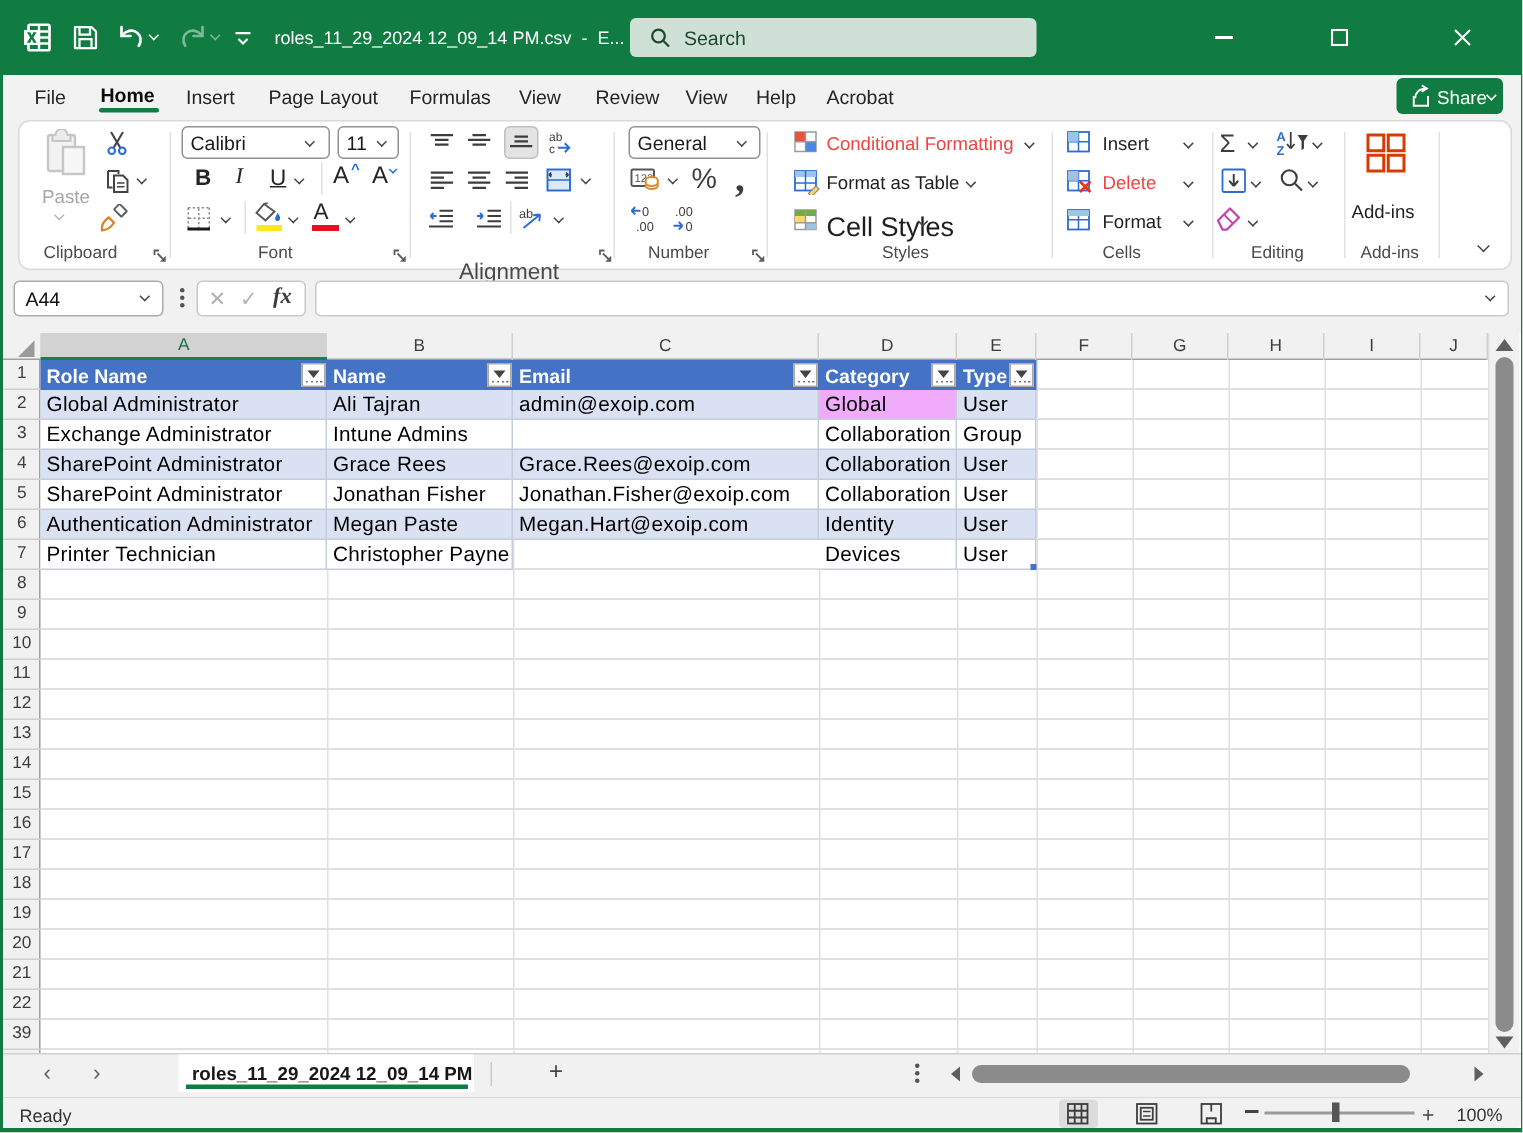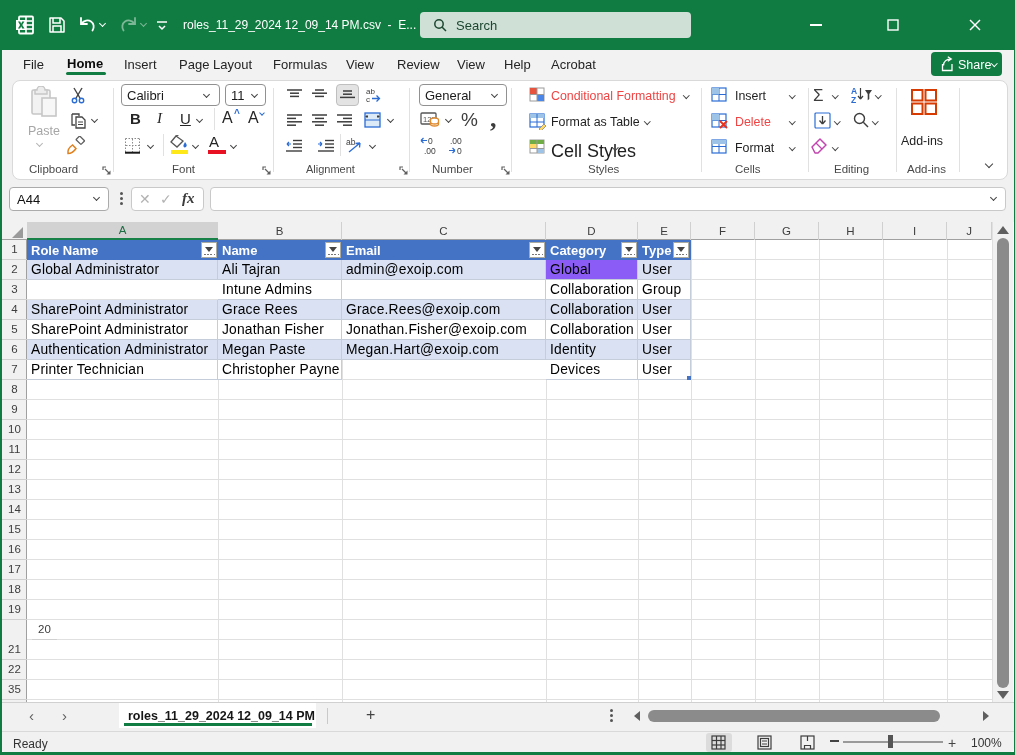--- a/index.html
+++ b/index.html
@@ -100,21 +100,21 @@
   <div class="vsep" style="left:273px;top:88px;height:84px;"></div>
   <div class="vsep" style="left:409px;top:88px;height:84px;"></div>
   <div class="vsep" style="left:511px;top:88px;height:84px;"></div>
   <div class="vsep" style="left:701px;top:88px;height:84px;"></div>
   <div class="vsep" style="left:808px;top:88px;height:84px;"></div>
   <div class="vsep" style="left:896px;top:88px;height:84px;"></div>
   <div class="vsep" style="left:959px;top:88px;height:84px;"></div>
 
   <div class="abs" style="left:29px;top:163px;font-size:11.5px;color:#4a4a4a;">Clipboard</div>
   <div class="abs" style="left:172px;top:163px;font-size:11.5px;color:#4a4a4a;">Font</div>
-  <div class="abs" style="left:306px;top:163px;font-size:11px;color:#4a4a4a;">Alignment</div>
+  <div class="abs" style="left:306px;top:173px;font-size:15px;color:#4a4a4a;">Alignment</div>
   <div class="abs" style="left:432px;top:163px;font-size:11.5px;color:#4a4a4a;">Number</div>
   <div class="abs" style="left:588px;top:163px;font-size:11.5px;color:#4a4a4a;">Styles</div>
   <div class="abs" style="left:735px;top:163px;font-size:11.5px;color:#4a4a4a;">Cells</div>
   <div class="abs" style="left:834px;top:163px;font-size:11.5px;color:#4a4a4a;">Editing</div>
   <div class="abs" style="left:907px;top:163px;font-size:11.5px;color:#4a4a4a;">Add-ins</div>
 
 <svg class="abs" style="left:29px;top:86px;" width="30" height="34" viewBox="0 0 30 34">
 <rect x="3" y="4" width="18" height="24" rx="1.5" fill="#f2f2f2" stroke="#c6c6c6" stroke-width="1.6"></rect>
 <path d="M8 4 a4 4 0 0 1 8 0 h2 v4 h-12 v-4 z" fill="#ececec" stroke="#c6c6c6" stroke-width="1.4"></path>
 <rect x="13" y="12" width="14" height="18" fill="#f7f7f7" stroke="#c6c6c6" stroke-width="1.6"></rect>
@@ -469,24 +469,24 @@
   <div class="abs" style="left:2px;top:420px;width:25px;height:20px;border-bottom:1px solid #d0d0d0;color:#3d3d3d;font-size:11.5px;text-align:center;line-height:19px;">10</div>
   <div class="abs" style="left:2px;top:440px;width:25px;height:20px;border-bottom:1px solid #d0d0d0;color:#3d3d3d;font-size:11.5px;text-align:center;line-height:19px;">11</div>
   <div class="abs" style="left:2px;top:460px;width:25px;height:20px;border-bottom:1px solid #d0d0d0;color:#3d3d3d;font-size:11.5px;text-align:center;line-height:19px;">12</div>
   <div class="abs" style="left:2px;top:480px;width:25px;height:20px;border-bottom:1px solid #d0d0d0;color:#3d3d3d;font-size:11.5px;text-align:center;line-height:19px;">13</div>
   <div class="abs" style="left:2px;top:500px;width:25px;height:20px;border-bottom:1px solid #d0d0d0;color:#3d3d3d;font-size:11.5px;text-align:center;line-height:19px;">14</div>
   <div class="abs" style="left:2px;top:520px;width:25px;height:20px;border-bottom:1px solid #d0d0d0;color:#3d3d3d;font-size:11.5px;text-align:center;line-height:19px;">15</div>
   <div class="abs" style="left:2px;top:540px;width:25px;height:20px;border-bottom:1px solid #d0d0d0;color:#3d3d3d;font-size:11.5px;text-align:center;line-height:19px;">16</div>
   <div class="abs" style="left:2px;top:560px;width:25px;height:20px;border-bottom:1px solid #d0d0d0;color:#3d3d3d;font-size:11.5px;text-align:center;line-height:19px;">17</div>
   <div class="abs" style="left:2px;top:580px;width:25px;height:20px;border-bottom:1px solid #d0d0d0;color:#3d3d3d;font-size:11.5px;text-align:center;line-height:19px;">18</div>
   <div class="abs" style="left:2px;top:600px;width:25px;height:20px;border-bottom:1px solid #d0d0d0;color:#3d3d3d;font-size:11.5px;text-align:center;line-height:19px;">19</div>
-  <div class="abs" style="left:2px;top:620px;width:25px;height:20px;border-bottom:1px solid #d0d0d0;color:#3d3d3d;font-size:11.5px;text-align:center;line-height:19px;margin-left:30px;">20</div>
+  <div class="abs" style="left:2px;top:620px;width:25px;height:20px;border-bottom:1px solid #d0d0d0;color:#3d3d3d;font-size:11.5px;text-align:center;line-height:19px;">20</div>
   <div class="abs" style="left:2px;top:640px;width:25px;height:20px;border-bottom:1px solid #d0d0d0;color:#3d3d3d;font-size:11.5px;text-align:center;line-height:19px;">21</div>
   <div class="abs" style="left:2px;top:660px;width:25px;height:20px;border-bottom:1px solid #d0d0d0;color:#3d3d3d;font-size:11.5px;text-align:center;line-height:19px;">22</div>
-  <div class="abs" style="left:2px;top:680px;width:25px;height:20px;border-bottom:1px solid #d0d0d0;color:#3d3d3d;font-size:11.5px;text-align:center;line-height:19px;">35</div>
+  <div class="abs" style="left:2px;top:680px;width:25px;height:20px;border-bottom:1px solid #d0d0d0;color:#3d3d3d;font-size:11.5px;text-align:center;line-height:19px;">39</div>
   <div class="abs" style="left:27px;top:240px;width:664px;height:20px;background:#4472C4;"></div>
   <div class="abs" style="left:31px;top:243px;color:#fff;font-size:13px;font-weight:bold;">Role Name</div>
   <div class="abs" style="left:222px;top:243px;color:#fff;font-size:13px;font-weight:bold;">Name</div>
   <div class="abs" style="left:346px;top:243px;color:#fff;font-size:13px;font-weight:bold;">Email</div>
   <div class="abs" style="left:550px;top:243px;color:#fff;font-size:13px;font-weight:bold;">Category</div>
   <div class="abs" style="left:642px;top:243px;color:#fff;font-size:13px;font-weight:bold;">Type</div>
   <div class="abs" style="left:201px;top:242px;width:16px;height:16px;background:#fff;border:1px solid #ababa2;"></div>
   <div class="abs" style="left:205px;top:247px;width:0;height:0;border-left:4px solid transparent;border-right:4px solid transparent;border-top:5.5px solid #444;"></div>
   <div class="abs" style="left:204px;top:254px;width:11px;height:1px;background:repeating-linear-gradient(to right,#777 0 1.6px,transparent 1.6px 3.2px);"></div>
   <div class="abs" style="left:325px;top:242px;width:16px;height:16px;background:#fff;border:1px solid #ababa2;"></div>
@@ -497,22 +497,23 @@
   <div class="abs" style="left:532px;top:254px;width:11px;height:1px;background:repeating-linear-gradient(to right,#777 0 1.6px,transparent 1.6px 3.2px);"></div>
   <div class="abs" style="left:621px;top:242px;width:16px;height:16px;background:#fff;border:1px solid #ababa2;"></div>
   <div class="abs" style="left:625px;top:247px;width:0;height:0;border-left:4px solid transparent;border-right:4px solid transparent;border-top:5.5px solid #444;"></div>
   <div class="abs" style="left:624px;top:254px;width:11px;height:1px;background:repeating-linear-gradient(to right,#777 0 1.6px,transparent 1.6px 3.2px);"></div>
   <div class="abs" style="left:673px;top:242px;width:16px;height:16px;background:#fff;border:1px solid #ababa2;"></div>
   <div class="abs" style="left:677px;top:247px;width:0;height:0;border-left:4px solid transparent;border-right:4px solid transparent;border-top:5.5px solid #444;"></div>
   <div class="abs" style="left:676px;top:254px;width:11px;height:1px;background:repeating-linear-gradient(to right,#777 0 1.6px,transparent 1.6px 3.2px);"></div>
   <div class="abs" style="left:27px;top:260px;width:191px;height:20px;background:#D9E1F2;border-right:1px solid #c5cdda;border-bottom:1px solid #c5cdda;color:#000;font-size:13.8px;letter-spacing:0.2px;line-height:19px;padding-left:4px;white-space:nowrap;overflow:hidden;">Global Administrator</div>
   <div class="abs" style="left:218px;top:260px;width:124px;height:20px;background:#D9E1F2;border-right:1px solid #c5cdda;border-bottom:1px solid #c5cdda;color:#000;font-size:13.8px;letter-spacing:0.2px;line-height:19px;padding-left:4px;white-space:nowrap;overflow:hidden;">Ali Tajran</div>
   <div class="abs" style="left:342px;top:260px;width:204px;height:20px;background:#D9E1F2;border-right:1px solid #c5cdda;border-bottom:1px solid #c5cdda;color:#000;font-size:13.8px;letter-spacing:0.2px;line-height:19px;padding-left:4px;white-space:nowrap;overflow:hidden;">admin@exoip.com</div>
-  <div class="abs" style="left:546px;top:260px;width:92px;height:20px;background:#8b5cf6;border-right:1px solid #c5cdda;border-bottom:1px solid #c5cdda;color:#000;font-size:13.8px;letter-spacing:0.2px;line-height:19px;padding-left:4px;white-space:nowrap;overflow:hidden;">Global</div>
+  <div class="abs" style="left:546px;top:260px;width:92px;height:20px;background:#f0abfc;border-right:1px solid #c5cdda;border-bottom:1px solid #c5cdda;color:#000;font-size:13.8px;letter-spacing:0.2px;line-height:19px;padding-left:4px;white-space:nowrap;overflow:hidden;">Global</div>
   <div class="abs" style="left:638px;top:260px;width:53px;height:20px;background:#D9E1F2;border-right:1px solid #c5cdda;border-bottom:1px solid #c5cdda;color:#000;font-size:13.8px;letter-spacing:0.2px;line-height:19px;padding-left:4px;white-space:nowrap;overflow:hidden;">User</div>
+  <div class="abs" style="left:27px;top:280px;width:191px;height:20px;background:#fff;border-right:1px solid #c5cdda;border-bottom:1px solid #c5cdda;color:#000;font-size:13.8px;letter-spacing:0.2px;line-height:19px;padding-left:4px;white-space:nowrap;overflow:hidden;">Exchange Administrator</div>
   <div class="abs" style="left:218px;top:280px;width:124px;height:20px;background:#fff;border-right:1px solid #c5cdda;border-bottom:1px solid #c5cdda;color:#000;font-size:13.8px;letter-spacing:0.2px;line-height:19px;padding-left:4px;white-space:nowrap;overflow:hidden;">Intune Admins</div>
   <div class="abs" style="left:342px;top:280px;width:204px;height:20px;background:#fff;border-right:1px solid #c5cdda;border-bottom:1px solid #c5cdda;color:#000;font-size:13.8px;letter-spacing:0.2px;line-height:19px;padding-left:4px;white-space:nowrap;overflow:hidden;"></div>
   <div class="abs" style="left:546px;top:280px;width:92px;height:20px;background:#fff;border-right:1px solid #c5cdda;border-bottom:1px solid #c5cdda;color:#000;font-size:13.8px;letter-spacing:0.2px;line-height:19px;padding-left:4px;white-space:nowrap;overflow:hidden;">Collaboration</div>
   <div class="abs" style="left:638px;top:280px;width:53px;height:20px;background:#fff;border-right:1px solid #c5cdda;border-bottom:1px solid #c5cdda;color:#000;font-size:13.8px;letter-spacing:0.2px;line-height:19px;padding-left:4px;white-space:nowrap;overflow:hidden;">Group</div>
   <div class="abs" style="left:27px;top:300px;width:191px;height:20px;background:#D9E1F2;border-right:1px solid #c5cdda;border-bottom:1px solid #c5cdda;color:#000;font-size:13.8px;letter-spacing:0.2px;line-height:19px;padding-left:4px;white-space:nowrap;overflow:hidden;">SharePoint Administrator</div>
   <div class="abs" style="left:218px;top:300px;width:124px;height:20px;background:#D9E1F2;border-right:1px solid #c5cdda;border-bottom:1px solid #c5cdda;color:#000;font-size:13.8px;letter-spacing:0.2px;line-height:19px;padding-left:4px;white-space:nowrap;overflow:hidden;">Grace Rees</div>
   <div class="abs" style="left:342px;top:300px;width:204px;height:20px;background:#D9E1F2;border-right:1px solid #c5cdda;border-bottom:1px solid #c5cdda;color:#000;font-size:13.8px;letter-spacing:0.2px;line-height:19px;padding-left:4px;white-space:nowrap;overflow:hidden;">Grace.Rees@exoip.com</div>
   <div class="abs" style="left:546px;top:300px;width:92px;height:20px;background:#D9E1F2;border-right:1px solid #c5cdda;border-bottom:1px solid #c5cdda;color:#000;font-size:13.8px;letter-spacing:0.2px;line-height:19px;padding-left:4px;white-space:nowrap;overflow:hidden;">Collaboration</div>
   <div class="abs" style="left:638px;top:300px;width:53px;height:20px;background:#D9E1F2;border-right:1px solid #c5cdda;border-bottom:1px solid #c5cdda;color:#000;font-size:13.8px;letter-spacing:0.2px;line-height:19px;padding-left:4px;white-space:nowrap;overflow:hidden;">User</div>
   <div class="abs" style="left:27px;top:320px;width:191px;height:20px;background:#fff;border-right:1px solid #c5cdda;border-bottom:1px solid #c5cdda;color:#000;font-size:13.8px;letter-spacing:0.2px;line-height:19px;padding-left:4px;white-space:nowrap;overflow:hidden;">SharePoint Administrator</div>

